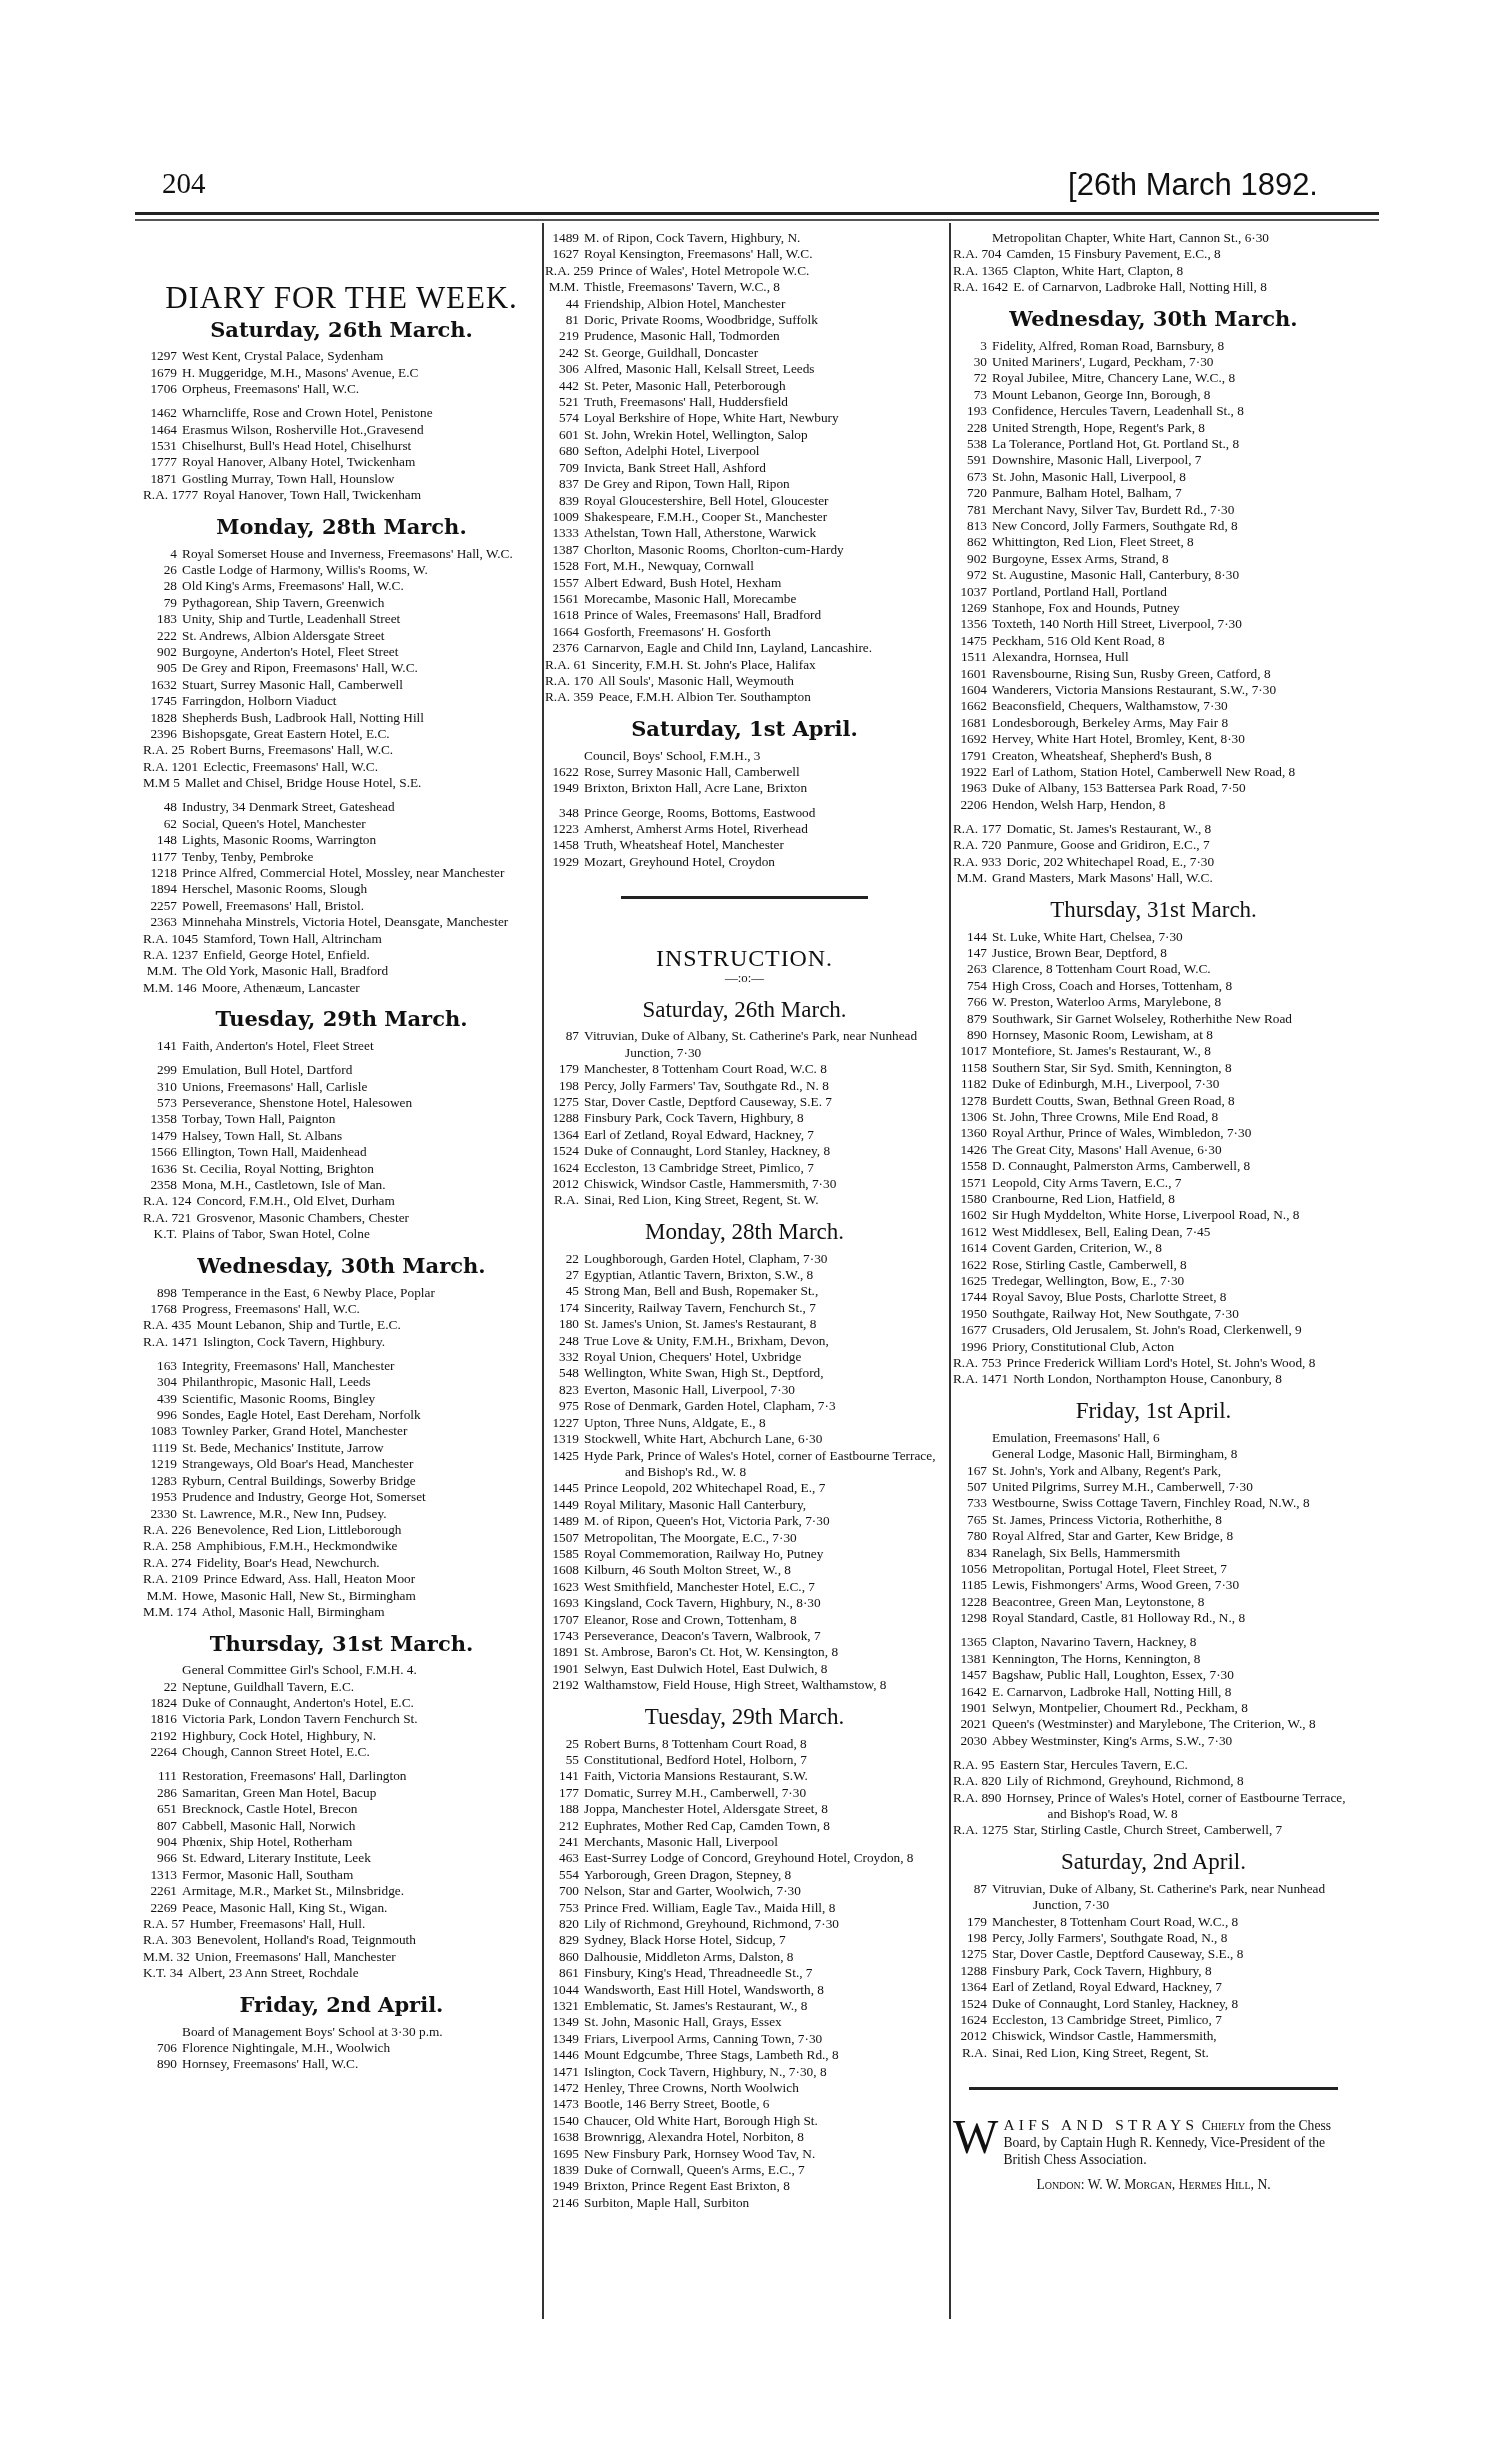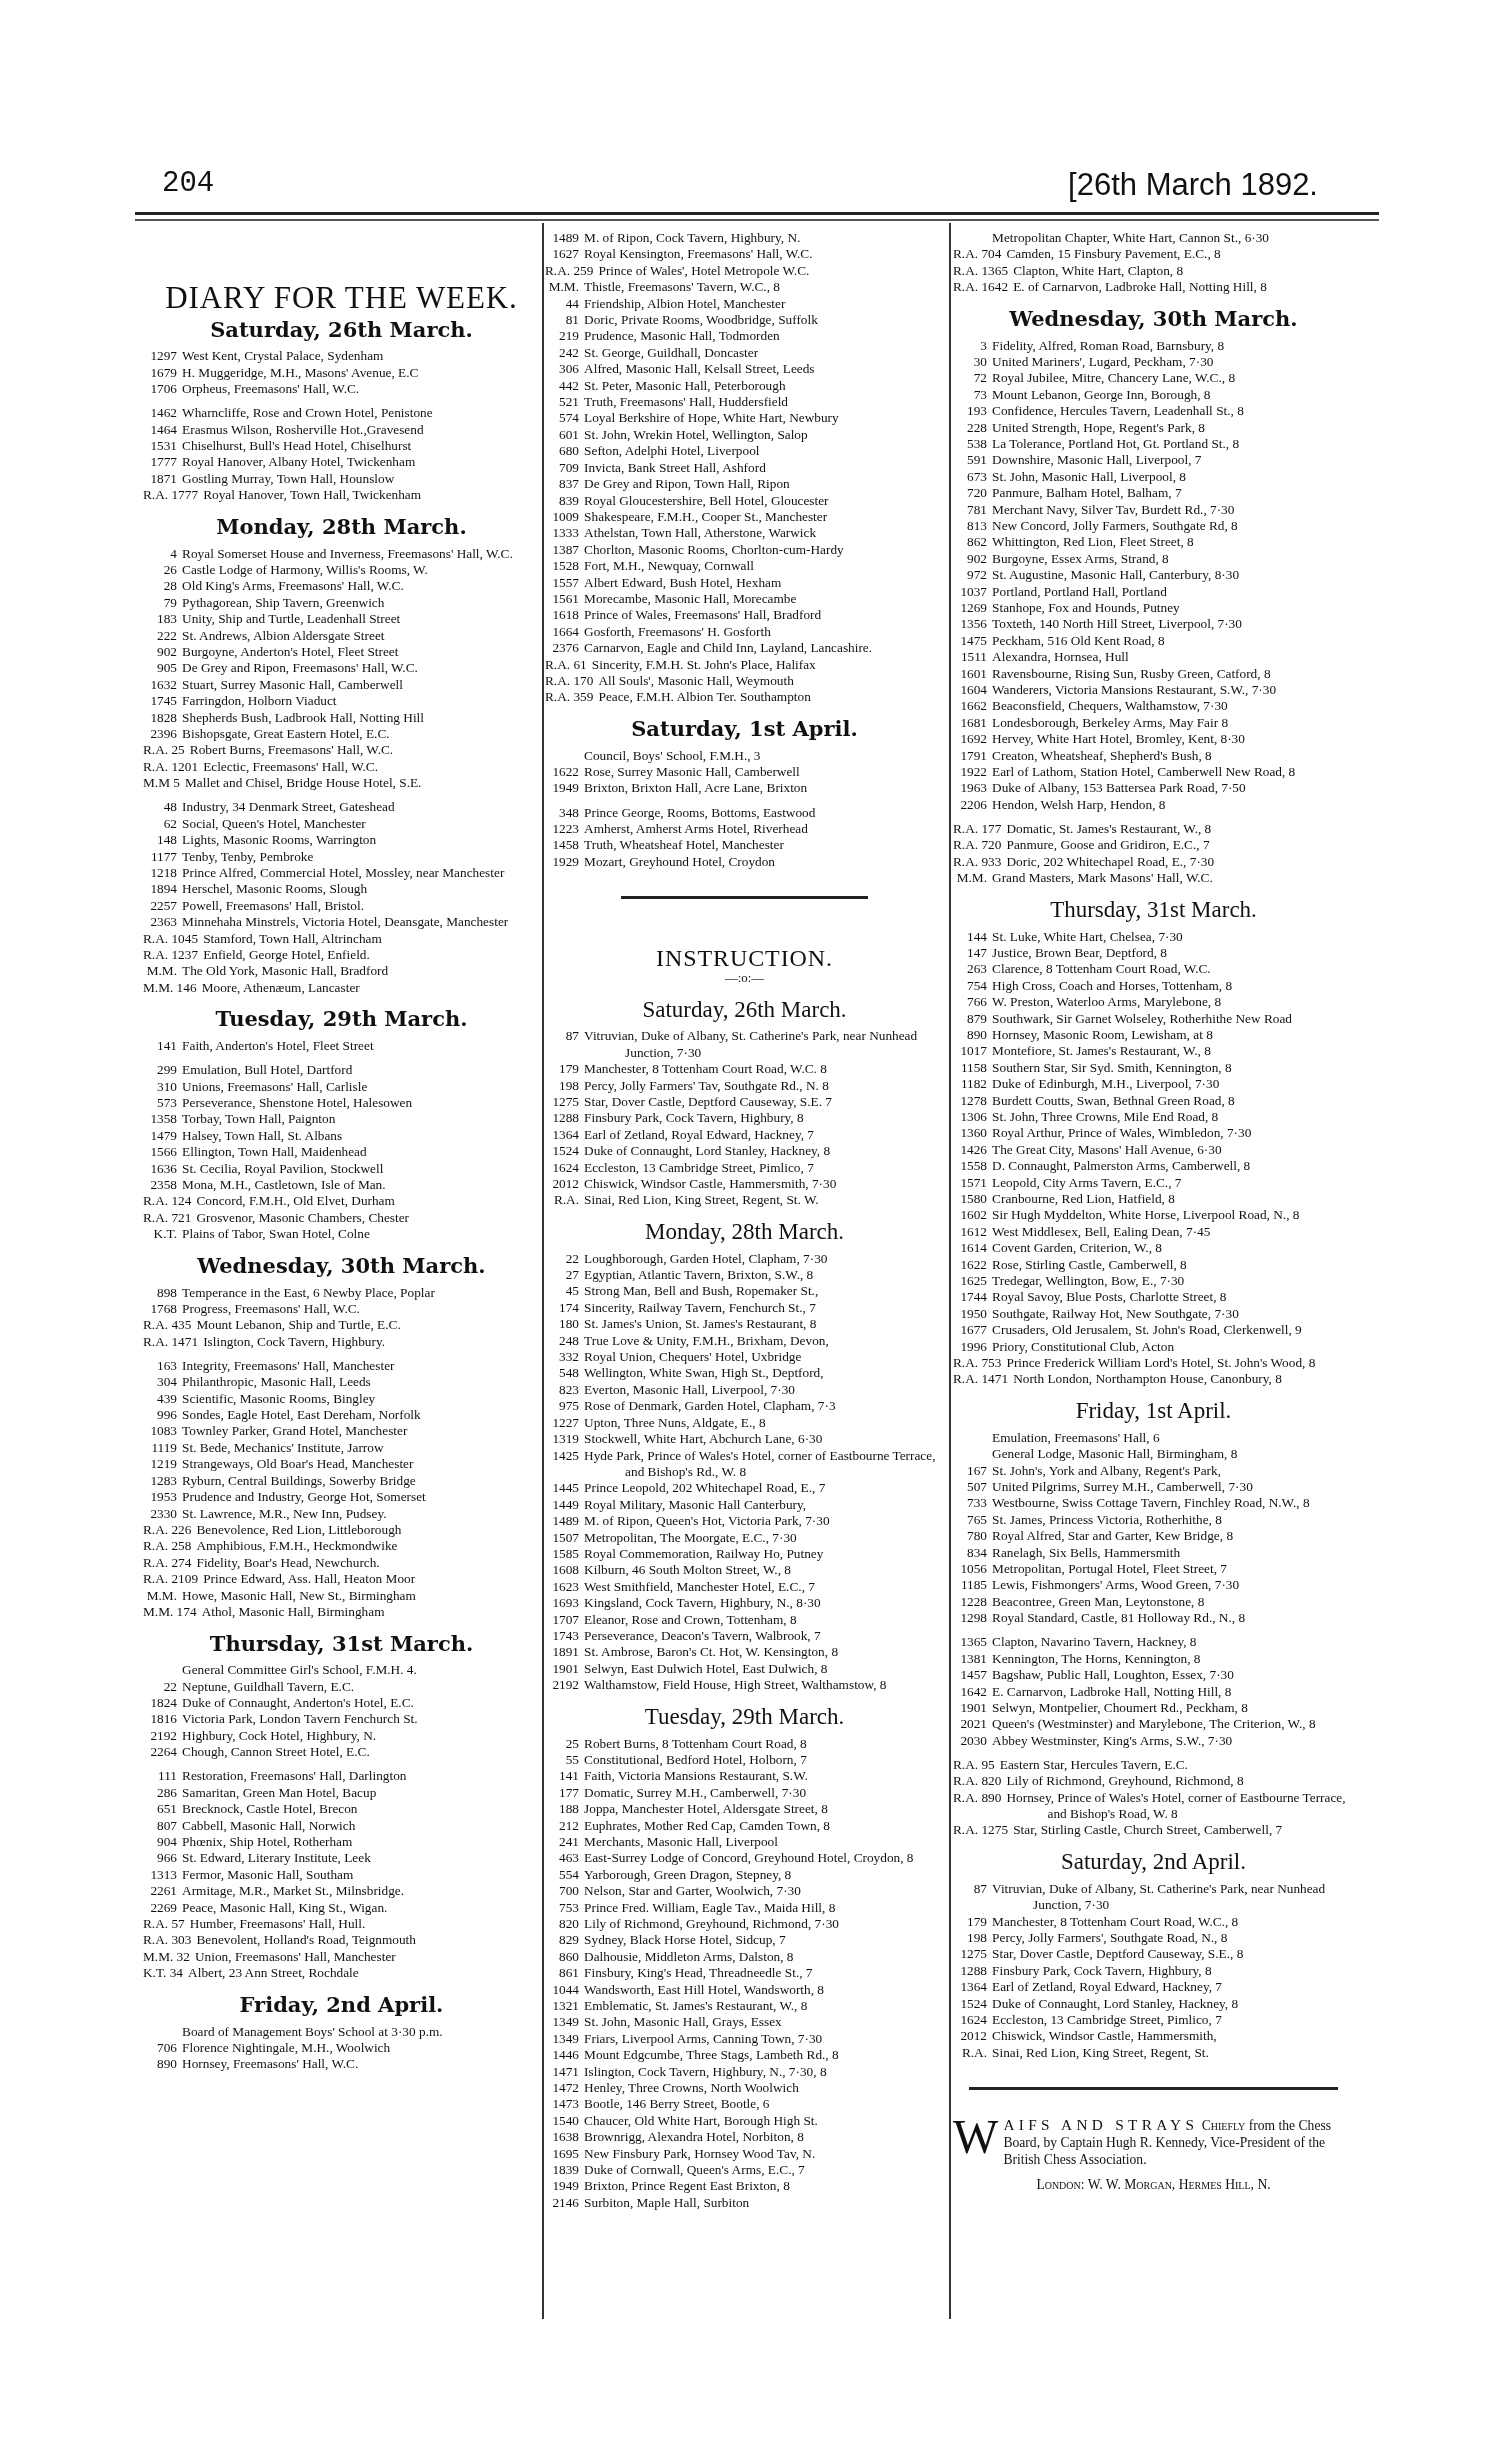--- a/index.html
+++ b/index.html
@@ -1,19 +1,19 @@
 <!DOCTYPE html>
 <html style="font-size:13.6px"><head>
 <meta charset="utf-8">
 <style>
   html, body { margin: 0; padding: 0; background: #ffffff; }
   body { width: 1505px; height: 2450px; position: relative; overflow: hidden;
          font-family: "DejaVu Serif", "Liberation Serif", serif; color: #111; }
   .masthead { position: absolute; left: 145px; top: 167px; width: 1224px; height: 51px; }
-  .masthead .page-no { position: absolute; left: 17px; top: 0; font-size: 29px; font-family: Liberation Mono, monospace; }
+  .masthead .page-no { position: absolute; left: 17px; top: 0; font-size: 29px; font-family: Liberation Serif, serif; }
   .masthead .paper-title { position: absolute; left: 256px; top: 0; font-size: 31px; letter-spacing: 1.7px; font-family: "Liberation Serif", serif; }
   .masthead .issue-date { position: absolute; right: 51px; top: 0; font-size: 31px; font-family: Liberation Sans, sans-serif; }
   .rule-top { position: absolute; left: 135px; top: 169px; width: 1244px; }
   .rule-top .r1 { height: 2.6px; background: #222; margin-top: 43px; }
   .rule-top .r2 { height: 1.7px; background: #555; margin-top: 4.3px; }
   .col { position: absolute; top: 230px; font-family: "Liberation Serif", serif; font-size: 13.3px; line-height: 16.4px; }
   .col1 { left: 143px; width: 397px; }
   .col2 { left: 545px; width: 399px; }
   .col3 { left: 953px; width: 401px; }
   .vrule { position: absolute; top: 223px; width: 1.7px; background: #333; height: 2096px; }
@@ -229,21 +229,21 @@
       <div class="entry">
         <span class="num">1479</span>
         <span class="txt">Halsey, Town Hall, St. Albans</span>
       </div>
       <div class="entry">
         <span class="num">1566</span>
         <span class="txt">Ellington, Town Hall, Maidenhead</span>
       </div>
       <div class="entry">
         <span class="num">1636</span>
-        <span class="txt">St. Cecilia, Royal Pavilion, Stockwell</span>
+        <span class="txt">St. Cecilia, Royal Notting, Brighton</span>
       </div>
       <div class="entry">
         <span class="num">2358</span>
         <span class="txt">Mona, M.H., Castletown, Isle of Man.</span>
       </div>
       <div class="entry">
         <span class="num">R.A. 124</span>
         <span class="txt">Concord, F.M.H., Old Elvet, Durham</span>
       </div>
       <div class="entry">

